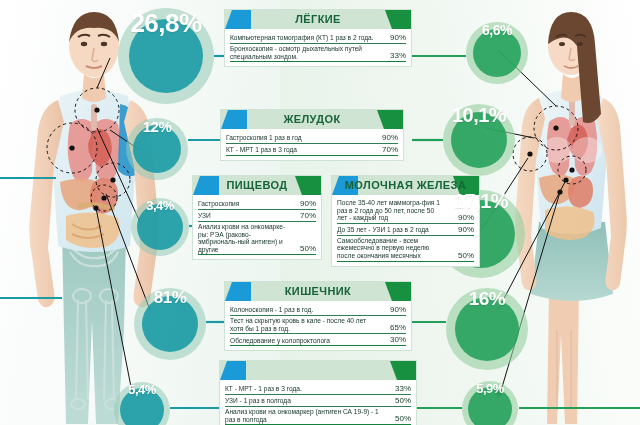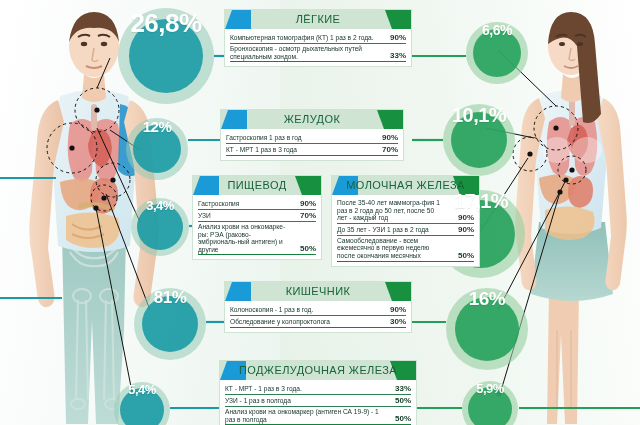--- a/index.html
+++ b/index.html
@@ -30,32 +30,32 @@
     justify-content:center;color:#fff;font-weight:bold;letter-spacing:-0.5px;}
   .bubble .ring{position:absolute;left:0;top:0;right:0;bottom:0;border-radius:50%;}
   .bubble .core{position:absolute;border-radius:50%;}
   .bubble .val{position:relative;z-index:3;white-space:nowrap;
     text-shadow:0 1px 1px rgba(0,0,0,.10);}
 
   
   .card{position:absolute;background:#ffffff;border:1px solid #cfe3d4;}
   .card-head{position:relative;height:19px;background:#cfe4d2;
     display:flex;align-items:center;justify-content:center;overflow:hidden;}
-  .card-head .ttl{font-size:11px;font-weight:normal;color:#17643a;letter-spacing:.4px;
+  .card-head .ttl{font-size:11px;font-weight:bold;color:#17643a;letter-spacing:.4px;
     z-index:2;text-align:center;line-height:19px;}
   .tab-blue{position:absolute;left:0;top:0;height:19px;width:26px;background:#1a9ad6;
     clip-path:polygon(7px 0,100% 0,100% 100%,0 100%);}
   .tab-green{position:absolute;right:0;top:0;height:19px;width:26px;background:#17913f;
     clip-path:polygon(0 0,100% 0,100% 100%,7px 100%);}
   .card-body{padding:3px 5px 4px 5px;background:#fff;}
   .row{display:flex;align-items:flex-end;border-bottom:1px solid #2e7d53;
     padding:1px 0 1px 0;}
   .row:last-child{border-bottom:1px solid #15803d;}
   .row .txt{flex:1;font-size:6.6px;line-height:7.6px;color:#16322a;padding-right:4px;}
-  .row .pct{font-size:8px;font-weight:bold;color:#123c24;width:24px;
+  .row .pct{font-size:8px;font-weight:normal;color:#123c24;width:24px;
     text-align:right;flex:none;line-height:9px;}
 </style>
 </head>
 <body>
 
 <div id="stage">
 
   <div class="bg-left"></div>
   <div class="bg-right"></div>
 
@@ -395,30 +395,33 @@
           <span class="tab-blue"></span>
           <span class="tab-green"></span>
           <span class="ttl">КИШЕЧНИК</span>
         </div>
         <div class="card-body">
           <div class="row">
             <span class="txt">Колоноскопия - 1 раз в год.</span>
             <span class="pct">90%</span>
           </div>
           <div class="row">
+            <span class="txt">Тест на скрытую кровь в кале - после 40 лет хотя бы 1 раз в год.</span>
+            <span class="pct">65%</span>
+          </div>
+          <div class="row">
             <span class="txt">Обследование у колопроктолога</span>
             <span class="pct">30%</span>
           </div>
         </div>
       </div>
       <div class="card" style="left: 219px; top: 360px; width: 196px;">
         <div class="card-head">
           <span class="tab-blue"></span>
           <span class="tab-green"></span>
-          <span class="ttl">ПОДЖЕЛУДОЧНАЯ ЖЕЛЕЗА</span>
         </div>
         <div class="card-body">
           <div class="row">
             <span class="txt">КТ - МРТ - 1 раз в 3 года.</span>
             <span class="pct">33%</span>
           </div>
           <div class="row">
             <span class="txt">УЗИ - 1 раз в полгода</span>
             <span class="pct">50%</span>
           </div>

